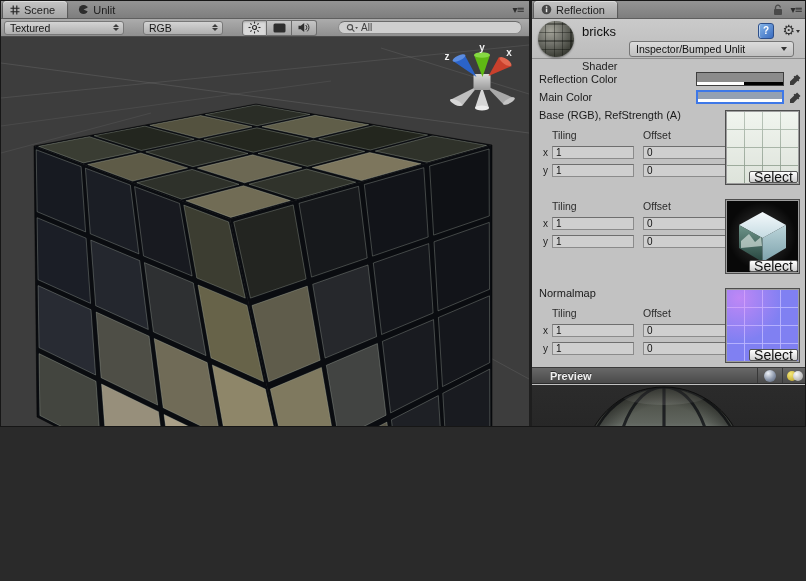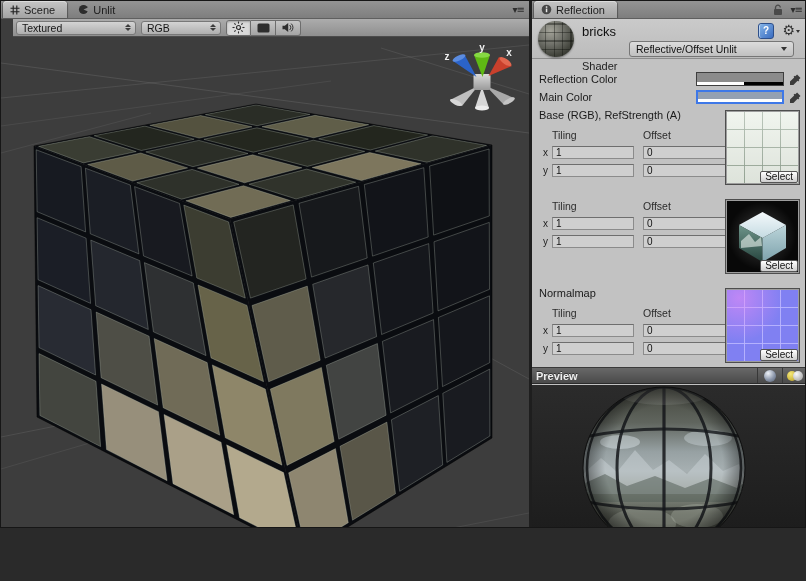--- a/index.html
+++ b/index.html
@@ -1,35 +1,35 @@
 <!DOCTYPE html>
 <html><head>
 <meta charset="utf-8">
 <style>
   * { margin:0; padding:0; box-sizing:border-box; }
   html,body { width:806px; height:581px; background:#2a2a2a; font-family:"Liberation Sans","DejaVu Sans",sans-serif; }
-  .window { position:relative; width:806px; height:528px; background:#1c1c1c; overflow:hidden; border:1px solid #161616; }
+  .window { position:relative; width:806px; height:427px; background:#1c1c1c; overflow:hidden; border:1px solid #161616; }
 
   
   .tabbar { position:absolute; top:0; left:0; right:0; height:18px;
     background:linear-gradient(#949494,#7e7e7e); border-bottom:1px solid #5f5f5f; display:flex; align-items:flex-end; }
   .tab { display:flex; align-items:center; gap:4px; height:17px; padding:0 12px 0 7px;
     font-size:11px; color:#1d1d1d; }
   .tab.active { background:linear-gradient(#c6c6c6,#a3a3a3); border-radius:4px 4px 0 0;
     box-shadow:inset 0 1px 0 #dcdcdc, 1px 0 1px rgba(0,0,0,.35), -1px 0 1px rgba(0,0,0,.35); margin-left:2px; }
   .menu-glyph { font-family:"DejaVu Sans",sans-serif; font-size:10px; color:#2d2d2d; letter-spacing:-1px; line-height:1; }
 
   
   .scene-panel { position:absolute; left:0; top:0; width:528px; height:581px; background:#3d3d3d; }
   .divider { position:absolute; left:528px; top:0; width:3px; height:581px; background:#1e1e1e; }
   .scene-menu { position:absolute; right:5px; top:4px; }
 
-  .scene-toolbar { position:absolute; top:18px; left:12px; right:0; height:18px;
+  .scene-toolbar { position:absolute; top:18px; left:0; right:0; height:18px;
     background:linear-gradient(#acacac,#8f8f8f); border-bottom:1px solid #4c4c4c;
-    display:flex; align-items:center; padding:0 3px; gap:5px; }
+    display:flex; align-items:center; padding:0 3px; gap:19px; }
   .dropdown { height:14px; background:linear-gradient(#d4d4d4,#afafaf); border:1px solid #787878;
     border-radius:3px; font-size:10.5px; color:#161616; display:flex; align-items:center;
     justify-content:space-between; padding:0 4px 0 5px; }
   .dd-wide { width:120px; } .dd-small { width:80px; }
   .updown { display:flex; flex-direction:column; gap:1px; }
   .updown i { width:0; height:0; border-left:3px solid transparent; border-right:3px solid transparent; }
   .updown .up { border-bottom:3.5px solid #3c3c3c; }
   .updown .dn { border-top:3.5px solid #3c3c3c; }
   .tbtn-group { display:flex; }
   .tbtn { width:25px; height:16px; display:flex; align-items:center; justify-content:center;
@@ -92,27 +92,27 @@
       repeating-linear-gradient(to right, rgba(140,158,140,.85) 0 1px, transparent 1px 18px),
       repeating-linear-gradient(to bottom, rgba(140,158,140,.85) 0 1px, transparent 1px 18px); }
   .thumb-cube { background:#080808; }
   .thumb-cube svg { display:block; }
   .thumb-normal { background-color:#8080f2;
     background-image:
       radial-gradient(circle at 18% 12%, rgba(232,140,248,.6), transparent 50%),
       repeating-linear-gradient(to right, rgba(186,182,255,.9) 0 1px, transparent 1px 18px),
       repeating-linear-gradient(to bottom, rgba(186,182,255,.9) 0 1px, transparent 1px 18px); }
   .select-btn { position:absolute; right:1px; bottom:1px; height:12px; padding:0 4px;
-    font-family:"Liberation Sans",sans-serif; font-size:10px; color:#111; line-height:10px;
+    font-family:"Liberation Sans",sans-serif; font-size:14px; color:#111; line-height:10px;
     background:linear-gradient(#ffffff,#cfcfcf); border:1px solid #555; border-radius:2px; }
 
   
   .preview { position:absolute; left:0; right:0; top:366px; bottom:0; }
   .pv-header { height:17px; background:linear-gradient(#686868,#4a4a4a); border-top:1px solid #3a3a3a;
-    border-bottom:1px solid #2b2b2b; display:flex; align-items:center; padding-left:4px; }
+    border-bottom:1px solid #2b2b2b; display:flex; align-items:center; padding-left:18px; }
   .pv-title { font-size:11px; font-weight:bold; color:#efefef; text-shadow:0 -1px 0 rgba(0,0,0,.5); }
   .pv-buttons { margin-left:auto; display:flex; height:100%; }
   .pv-btn { width:25px; display:flex; align-items:center; justify-content:center; border-left:1px solid #383838; }
   .ball-sphere { width:12px; height:12px; border-radius:50%;
     background:radial-gradient(circle at 35% 28%, #eef2f8, #8c97ab 55%, #525c70); }
   .ball-yellow { width:10px; height:10px; border-radius:50%;
     background:radial-gradient(circle at 35% 30%, #f5e878, #c9b23a 70%); }
   .ball-white { width:10px; height:10px; border-radius:50%; margin-left:-4px;
     background:radial-gradient(circle at 35% 30%, #fafafa, #b0b0b0 75%); }
   .pv-body { position:absolute; top:18px; left:0; right:0; bottom:0;
@@ -182,20 +182,28 @@
             <rect x="0.5" y="0.5" width="12" height="9" rx="1.5" fill="#2e2e2e"></rect>
           </svg>
         </div>
         <div class="tbtn">
           <svg width="12" height="11" viewBox="0 0 12 11">
             <path d="M0.5,3.7 H2.8 L6.2,1 V10 L2.8,7.3 H0.5 Z" fill="#2e2e2e"></path>
             <path d="M7.6,3 a3.2,3.2 0 0 1 0,5" fill="none" stroke="#2e2e2e" stroke-width="1"></path>
             <path d="M9.2,1.6 a5.2,5.2 0 0 1 0,7.8" fill="none" stroke="#2e2e2e" stroke-width="1"></path>
           </svg>
         </div>
+      </div>
+      <div class="searchbox">
+        <svg width="12" height="10" viewBox="0 0 12 10">
+          <circle cx="4" cy="4.2" r="2.6" fill="none" stroke="#4f4f4f" stroke-width="1.2"></circle>
+          <line x1="6" y1="6.2" x2="8.4" y2="8.6" stroke="#4f4f4f" stroke-width="1.2"></line>
+          <polygon points="9.2,4 12,4 10.6,6" fill="#4f4f4f"></polygon>
+        </svg>
+        <span>All</span>
       </div>
     </div>
 
     <div class="viewport">
       <svg id="scene-svg" width="528" height="545" viewBox="0 36 528 545">
         <defs>
           <linearGradient id="gzCube" x1="0" y1="0" x2="0" y2="1">
             <stop offset="0" stop-color="#dadada"></stop>
               <stop offset="1" stop-color="#9a9a9a"></stop>
           </linearGradient>
@@ -309,21 +317,21 @@
         </svg>
         <span class="menu-glyph">▾≡</span>
       </div>
     </div>
 
     <div class="mat-header">
       <div class="mat-ball"></div>
       <div class="mat-name">bricks</div>
       <div class="shader-label">Shader</div>
       <div class="shader-dd">
-        <span>Reflective/Offset Unlit</span>
+        <span>Inspector/Bumped Unlit</span>
         <span class="dd-caret"></span>
       </div>
       <div class="help-icon">?</div>
       <div class="gear-icon"><span>⚙</span><span class="mini-caret"></span></div>
     </div>
 
     <div class="props">
 
       <div class="color-row">
         <span class="plabel">Reflection Color</span>

